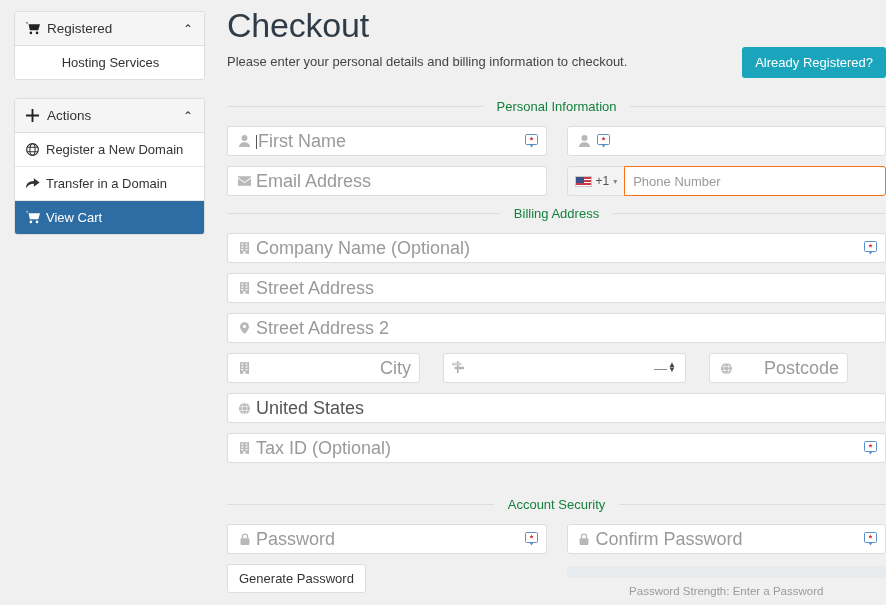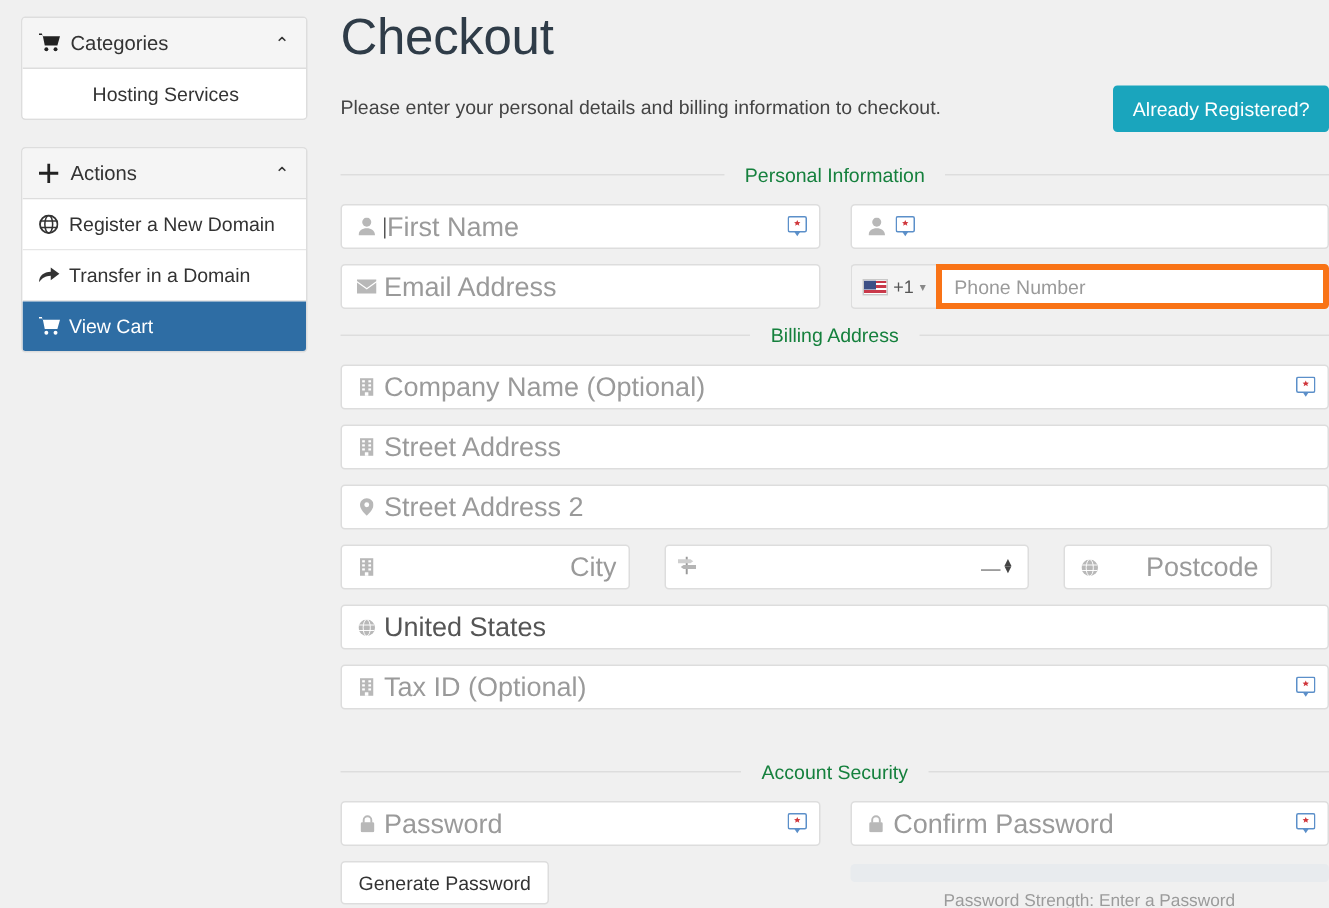--- a/index.html
+++ b/index.html
@@ -51,21 +51,21 @@
   .panel-item.plain { padding-left: 13px; justify-content: center; }
   .panel-item.active { background: #2e6da4; color: #fff; }
   .panel-item.active .pi-icon { color: #fff; }
 
   
   .main { position: absolute; left: 227px; top: 0; width: 659px; }
   .page-title {
     font-size: 34px;
     font-weight: 300;
     color: #2f3c48;
-    margin: 6px 0 16px 0;
+    margin: 6px 0 6px 0;
     letter-spacing: -0.2px;
   }
   .subtitle-row { position: relative; height: 42px; }
   .subtitle { font-size: 13px; color: #444; position: absolute; top: 3px; left: 0; }
   .btn-registered {
     position: absolute; right: 0; top: -4px;
     background: #1aa5bd;
     color: #fff;
     border: none;
     border-radius: 3px;
@@ -150,21 +150,21 @@
     position: absolute; left: 0; top: 0;
     width: 8px; height: 6px;
     background: #3c4f86;
   }
   .flag-code { font-size: 12px; color: #555; }
   .flag-caret { font-size: 8px; color: #888; }
   .phone-input {
     flex: 1;
     display: flex; align-items: center;
     background: #fff;
-    border: 4px solid #f97316;
+    border: 1px solid #f97316;
     border-radius: 0 3px 3px 0;
     height: 30px;
     padding: 0 8px;
     color: #9a9a9a;
     font-size: 13px;
   }
 
   
   .select-field {
     position: relative;
@@ -228,21 +228,21 @@
 
     <div class="panel">
       <div class="panel-head">
         <span class="ph-icon">
           <svg width="14" height="13" viewBox="0 0 16 14">
             <path d="M0 0h2.2l.6 2H16l-2 7H4.4L2.8 1.2 2.4 1H0z" fill="currentColor"></path>
             <circle cx="5.6" cy="12" r="1.5" fill="currentColor"></circle>
             <circle cx="12.6" cy="12" r="1.5" fill="currentColor"></circle>
           </svg>
         </span>
-        <span class="ph-title">Categories</span>
+        <span class="ph-title">Registered</span>
         <span class="ph-caret">⌃</span>
       </div>
       <div class="panel-item plain">
         <span>Hosting Services</span>
       </div>
     </div>
 
     <div class="panel">
       <div class="panel-head">
         <span class="ph-icon">

